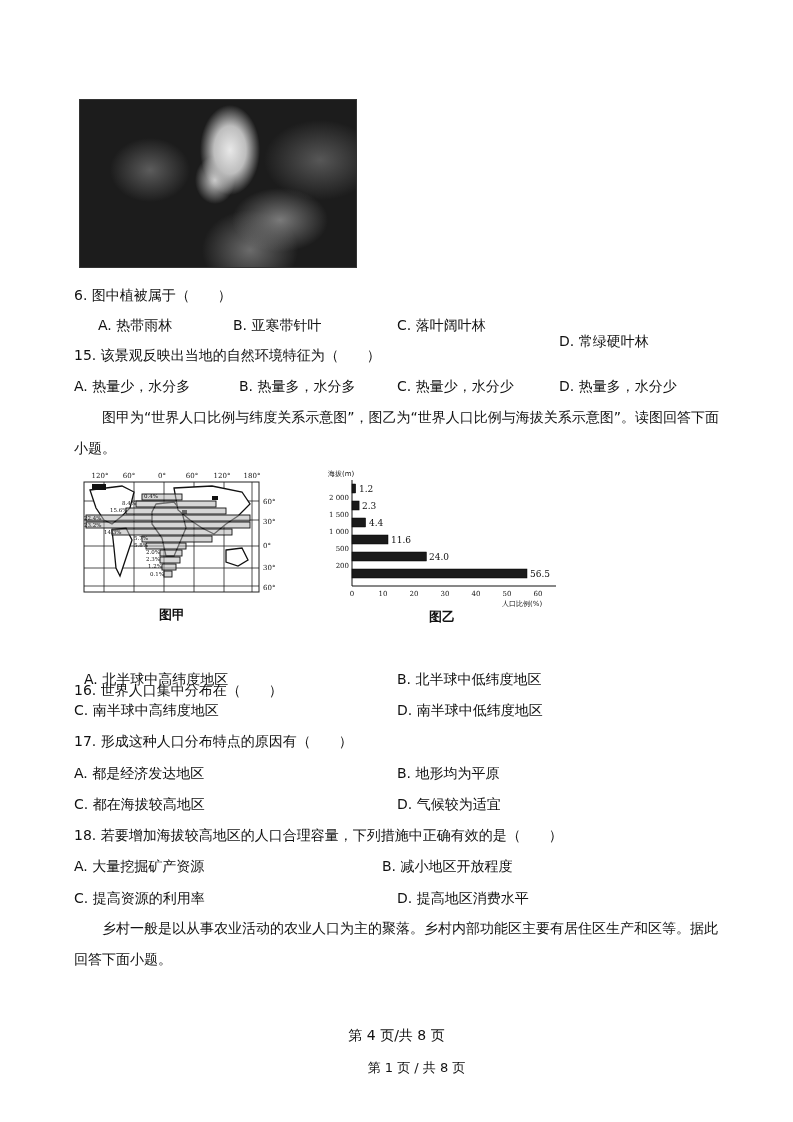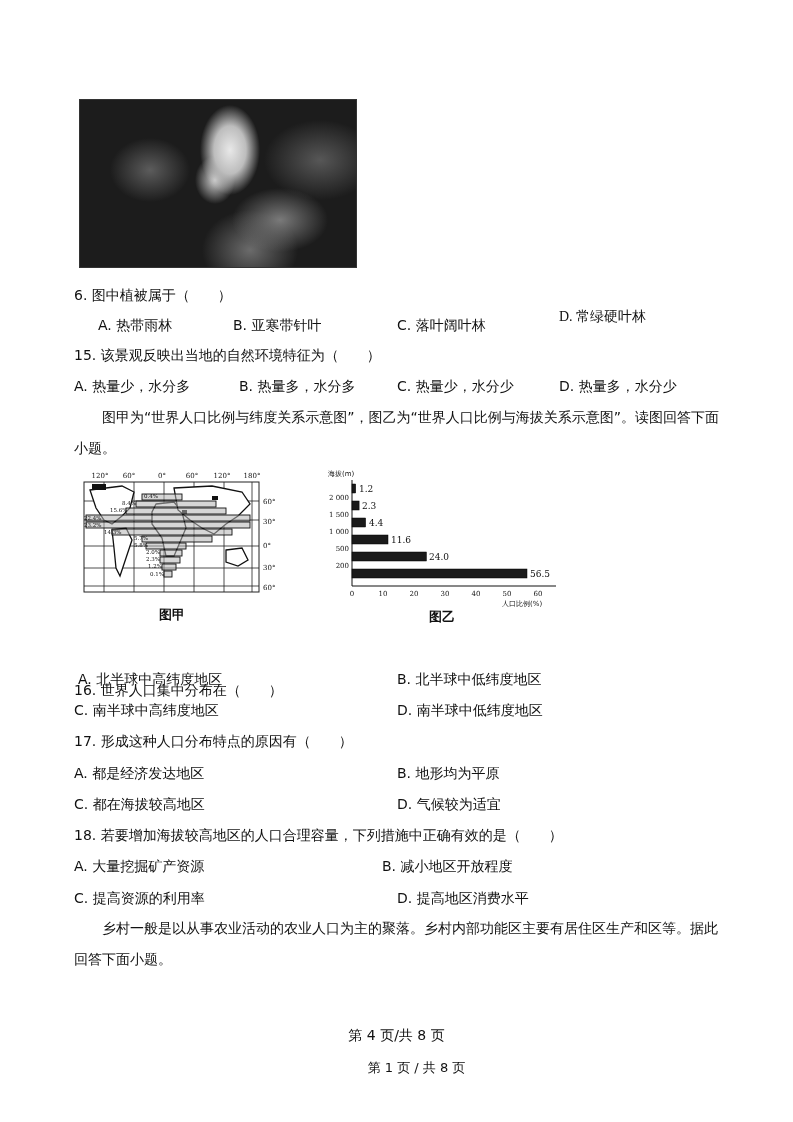--- a/index.html
+++ b/index.html
@@ -35,21 +35,21 @@
 
 <div class="abs photo"></div>
 
 <div class="abs q" style="top:286px;">
   <span>6.</span>
   <span>图中植被属于（　　）</span>
 </div>
 <div class="abs opt" style="left:74px; top:316px;margin-left:24px;">A. 热带雨林</div>
 <div class="abs opt" style="left:233px; top:316px;">B. 亚寒带针叶</div>
 <div class="abs opt" style="left:397px; top:316px;">C. 落叶阔叶林</div>
-<div class="abs opt" style="left:559px; top:308px;font-family:Liberation Serif, serif;">D. 常绿硬叶林</div>
+<div class="abs opt" style="left:559px; top:332px;">D. 常绿硬叶林</div>
 
 <div class="abs q" style="top:346px;">
   <span>15.</span>
   <span>该景观反映出当地的自然环境特征为（　　）</span>
 </div>
 <div class="abs opt" style="left:74px; top:377px;">A. 热量少，水分多</div>
 <div class="abs opt" style="left:239px; top:377px;">B. 热量多，水分多</div>
 <div class="abs opt" style="left:397px; top:377px;">C. 热量少，水分少</div>
 <div class="abs opt" style="left:559px; top:377px;">D. 热量多，水分少</div>
 
@@ -181,21 +181,21 @@
     </g>
     <text x="180" y="140" font-size="7" font-family="DejaVu Sans, sans-serif" fill="#111">人口比例(%)</text>
   </svg>
   <div class="caption" style="position:absolute; left:90px; width:60px; top:142px;">图乙</div>
 </div>
 
 <div class="abs q" style="top:639px;margin-top:42px;">
   <span>16.</span>
   <span>世界人口集中分布在（　　）</span>
 </div>
-<div class="abs opt" style="left:78px; top:670px;">A. 北半球中高纬度地区</div>
+<div class="abs opt" style="left:84px; top:670px;">A. 北半球中高纬度地区</div>
 <div class="abs opt" style="left:397px; top:670px;">B. 北半球中低纬度地区</div>
 <div class="abs opt" style="left:74px; top:701px;">C. 南半球中高纬度地区</div>
 <div class="abs opt" style="left:397px; top:701px;">D. 南半球中低纬度地区</div>
 
 <div class="abs q" style="top:732px;">
   <span>17.</span>
   <span>形成这种人口分布特点的原因有（　　）</span>
 </div>
 <div class="abs opt" style="left:74px; top:764px;">A. 都是经济发达地区</div>
 <div class="abs opt" style="left:397px; top:764px;">B. 地形均为平原</div>

